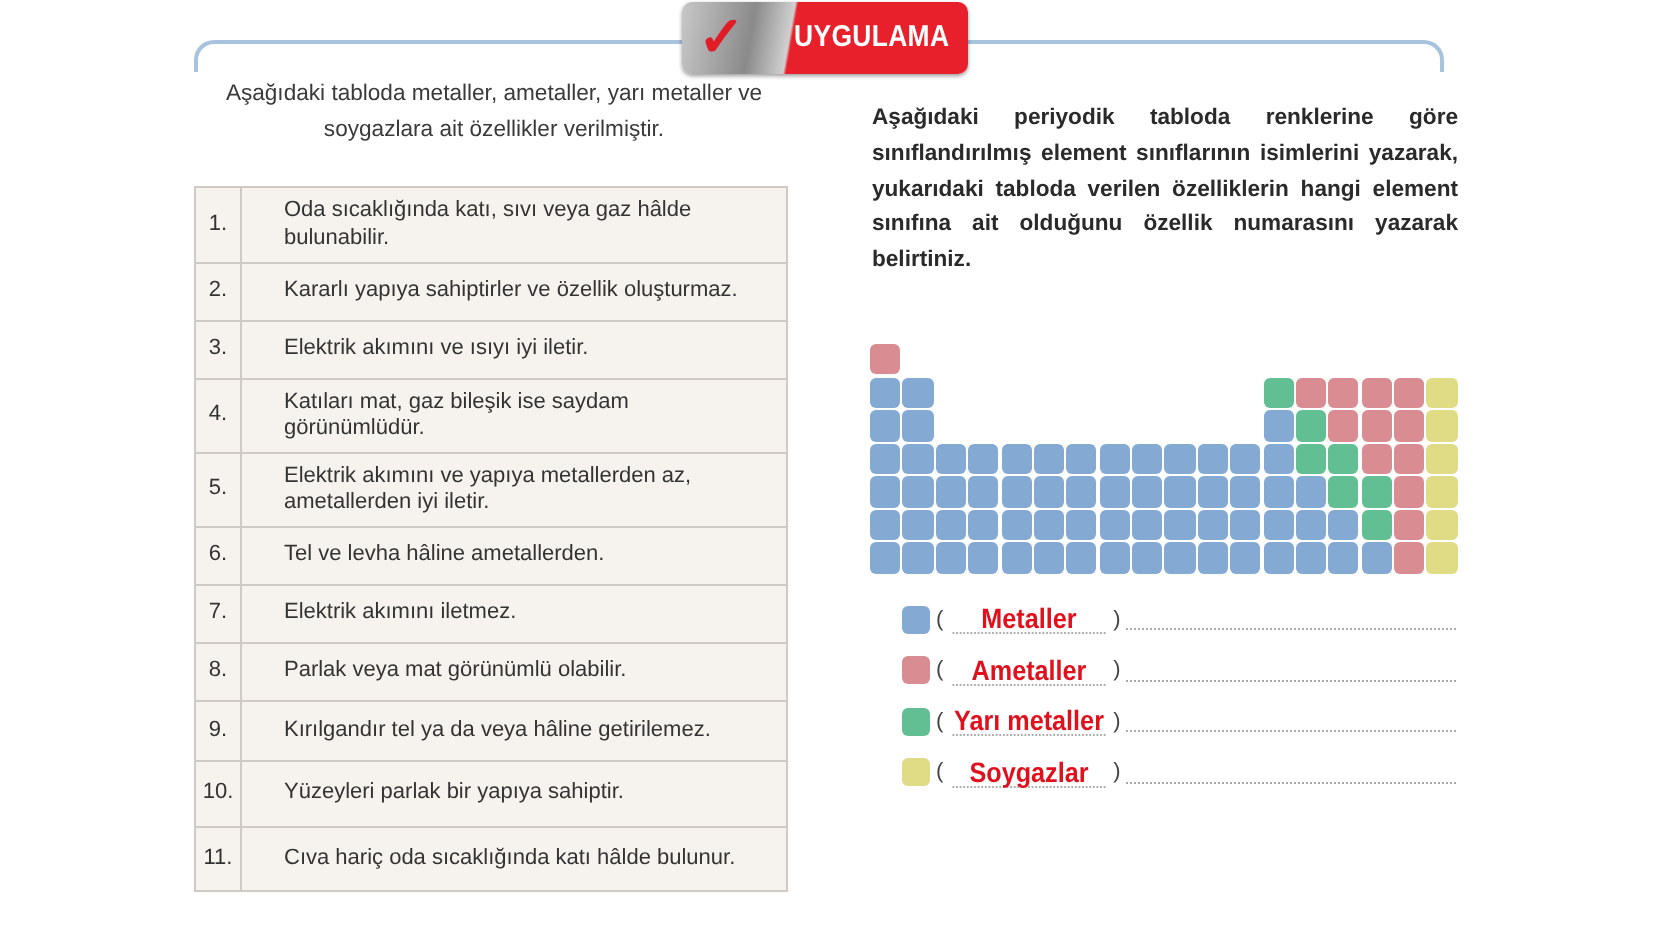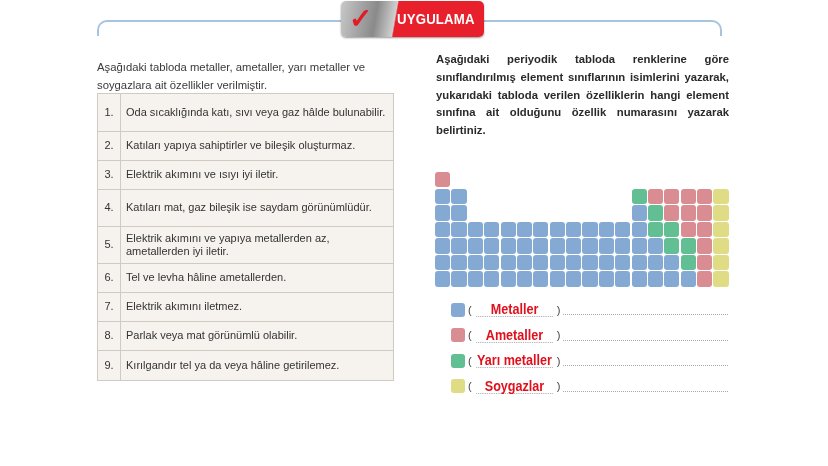--- a/index.html
+++ b/index.html
@@ -7,23 +7,23 @@
          font-family:"Liberation Sans", sans-serif; color:#3a3a3a; }
   .frame-line { position:absolute; top:20px; height:14px; border-top:2px solid #a7c3dd; }
   .frame-left { left:97px; width:250px; border-left:2px solid #a7c3dd; border-top-left-radius:10px; }
   .frame-right { left:480px; width:240px; border-right:2px solid #a7c3dd; border-top-right-radius:10px; }
   .badge { position:absolute; left:341px; top:1px; width:143px; height:36px; border-radius:5px;
            background:linear-gradient(100deg,#c8c8c8 0%,#8a8a8a 25%,#d0d0d0 38%,#e8202b 39%,#e8202b 100%);
            box-shadow:0 1px 2px rgba(0,0,0,.4); overflow:hidden; }
   .badge .check { position:absolute; left:8px; top:2px; font-size:28px; color:#e01d26; font-weight:bold; line-height:32px; }
   .badge .label { position:absolute; left:56px; top:9px; font-size:15px; font-weight:bold; color:#fff; letter-spacing:0.2px;
                   font-family:"Liberation Sans", sans-serif; transform:scaleX(0.88); transform-origin:left; }
-  .intro-left { position:absolute; left:97px; top:59px; width:300px; font-size:11.3px; line-height:17.5px; color:#3a3a3a; }
+  .intro-left { position:absolute; left:97px; top:39px; width:300px; font-size:11.3px; line-height:17.5px; color:#3a3a3a;text-align:center; }
   table.props { position:absolute; left:97px; top:93px; width:297px; border-collapse:collapse; background:#f6f3ef; }
-  table.props td { border:1px solid #cfcac4; font-size:11px; line-height:13.5px; color:#333; padding:0 5px; vertical-align:middle; }
+  table.props td { border:1px solid #cfcac4; font-size:11px; line-height:13.5px; color:#333; padding:0 21px; vertical-align:middle; }
   table.props td.num { width:18px; text-align:center; padding:0 2px; }
   .intro-right { position:absolute; left:436px; top:51px; width:293px; font-size:11.3px; line-height:17.8px; color:#2a2a2a; font-weight:bold; text-align:justify; }
   .ptable { position:absolute; left:435px; top:172px; display:grid; grid-template-columns:repeat(18,15.2px); grid-template-rows:repeat(7,15.4px); gap:1.2px; }
   .cell { border-radius:3px; }
   .legend { position:absolute; left:451px; top:297px; }
   .legend-row { position:relative; height:25.5px; display:flex; align-items:center; }
   .swatch { width:14px; height:14px; border-radius:3px; margin-right:3px; }
   .paren { font-size:11px; color:#444; }
   .answer { display:inline-block; width:85px; text-align:center; color:#e0101c; font-weight:bold; font-size:14px;
             border-bottom:1px dotted #aaa; line-height:14px; transform:scaleX(0.9); }
@@ -42,21 +42,21 @@
 <div class="intro-left">Aşağıdaki tabloda metaller, ametaller, yarı metaller ve soygazlara ait özellikler verilmiştir.</div>
 
 <table class="props">
   <tbody id="props-body">
       <tr style="height: 38px;">
         <td class="num">1.</td>
         <td>Oda sıcaklığında katı, sıvı veya gaz hâlde bulunabilir.</td>
       </tr>
       <tr style="height: 29px;">
         <td class="num">2.</td>
-        <td>Katıları yapıya sahiptirler ve bileşik oluşturmaz.</td>
+        <td>Kararlı yapıya sahiptirler ve özellik oluşturmaz.</td>
       </tr>
       <tr style="height: 29px;">
         <td class="num">3.</td>
         <td>Elektrik akımını ve ısıyı iyi iletir.</td>
       </tr>
       <tr style="height: 37px;">
         <td class="num">4.</td>
         <td>Katıları mat, gaz bileşik ise saydam görünümlüdür.</td>
       </tr>
       <tr style="height: 37px;">
@@ -71,20 +71,28 @@
         <td class="num">7.</td>
         <td>Elektrik akımını iletmez.</td>
       </tr>
       <tr style="height: 29px;">
         <td class="num">8.</td>
         <td>Parlak veya mat görünümlü olabilir.</td>
       </tr>
       <tr style="height: 30px;">
         <td class="num">9.</td>
         <td>Kırılgandır tel ya da veya hâline getirilemez.</td>
+      </tr>
+      <tr style="height: 33px;">
+        <td class="num">10.</td>
+        <td>Yüzeyleri parlak bir yapıya sahiptir.</td>
+      </tr>
+      <tr style="height: 32px;">
+        <td class="num">11.</td>
+        <td>Cıva hariç oda sıcaklığında katı hâlde bulunur.</td>
       </tr>
     </tbody>
 </table>
 
 <div class="intro-right">Aşağıdaki periyodik tabloda renklerine göre sınıflandırılmış element sınıflarının isimlerini yazarak, yukarıdaki tabloda verilen özelliklerin hangi element sınıfına ait olduğunu özellik numarasını yazarak belirtiniz.</div>
 
 <div class="ptable" id="ptable">
     <div class="cell" style="grid-area: 1 / 1; background: rgb(217, 140, 146);"></div>
     <div class="cell" style="grid-area: 1 / 2;"></div>
     <div class="cell" style="grid-area: 1 / 3;"></div>

